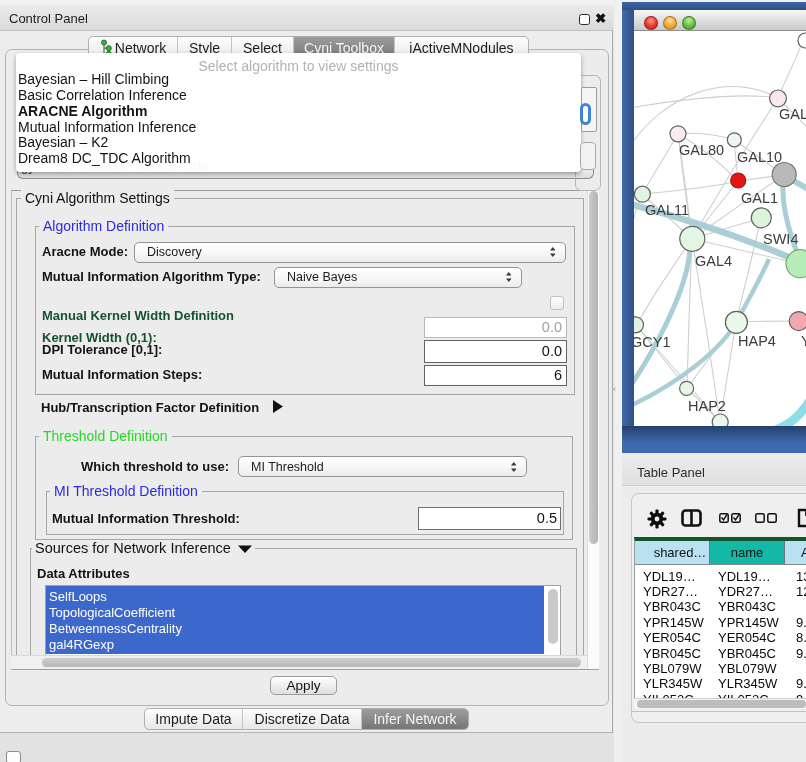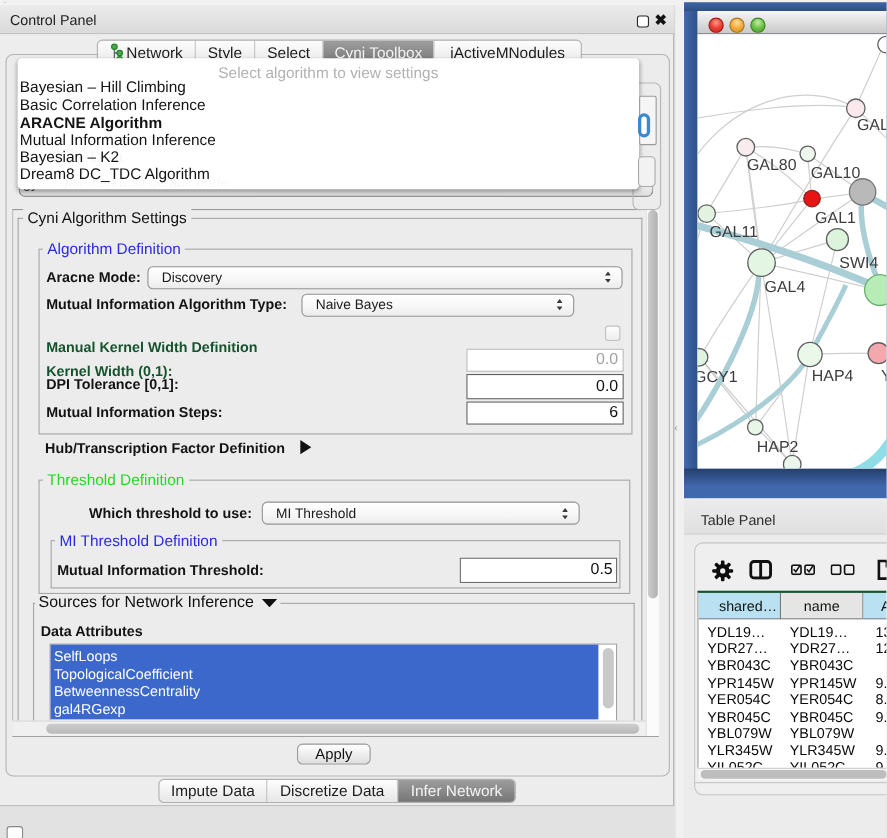--- a/index.html
+++ b/index.html
@@ -291,24 +291,24 @@
 </svg>
 <svg class="abs" style="left:755px;top:513px;" width="22" height="10" viewBox="0 0 22 10">
   <rect x="0.8" y="0.8" width="8.4" height="8.4" rx="1.5" fill="none" stroke="#111" stroke-width="1.5"></rect>
   <rect x="12.8" y="0.8" width="8.4" height="8.4" rx="1.5" fill="none" stroke="#111" stroke-width="1.5"></rect>
 </svg>
 <svg class="abs" style="left:797px;top:508px;" width="16" height="20" viewBox="0 0 16 20">
   <path d="M 2,2 L 9,2 L 14,7 L 14,18 L 2,18 Z" fill="none" stroke="#111" stroke-width="2.4"></path>
   <path d="M 9,2 L 9,7 L 14,7" fill="none" stroke="#111" stroke-width="1.8"></path>
 </svg>
 
-<div class="abs" style="left:634px;top:537px;width:172px;height:161px;background:#fff;border-top:2px solid #14532d;border-left:1px solid #9a9a9a;box-sizing:border-box;overflow:hidden;">
+<div class="abs" style="left:634px;top:537px;width:172px;height:161px;background:#fff;border-top:4px solid #14532d;border-left:1px solid #9a9a9a;box-sizing:border-box;overflow:hidden;">
 
   <div style="position:absolute;left:0;top:0;width:75px;height:24px;background:#b9e1f1;border-right:1px solid #777;border-bottom:1px solid #888;box-sizing:border-box;text-align:center;font-size:13px;color:#111;line-height:23px;text-indent:16px;">shared…</div>
-  <div style="position:absolute;left:75px;top:0;width:75px;height:24px;background:#e5e5e5;border-right:1px solid #777;border-bottom:1px solid #888;box-sizing:border-box;text-align:center;font-size:13px;color:#111;line-height:23px;">name</div>
+  <div style="position:absolute;left:75px;top:0;width:75px;height:24px;background:#14b8a6;border-right:1px solid #777;border-bottom:1px solid #888;box-sizing:border-box;text-align:center;font-size:13px;color:#111;line-height:23px;">name</div>
   <div style="position:absolute;left:150px;top:0;width:22px;height:24px;background:#b9e1f1;border-bottom:1px solid #888;box-sizing:border-box;font-size:13px;color:#111;line-height:23px;overflow:hidden;padding-left:16px;">A</div>
 
   <div id="rows" style="position:absolute;left:0;top:27.5px;font-size:13px;color:#0a0a0a;">
       <div style="position:absolute;left:0;top:0px;width:172px;height:15.4px;line-height:15.4px;">
         <span style="position:absolute;left:8px;">YDL19…</span>
         <span style="position:absolute;left:83px;">YDL19…</span>
         <span style="position:absolute;left:161px;">13</span>
       </div>
       <div style="position:absolute;left:0;top:15.4px;width:172px;height:15.4px;line-height:15.4px;">
         <span style="position:absolute;left:8px;">YDR27…</span>

